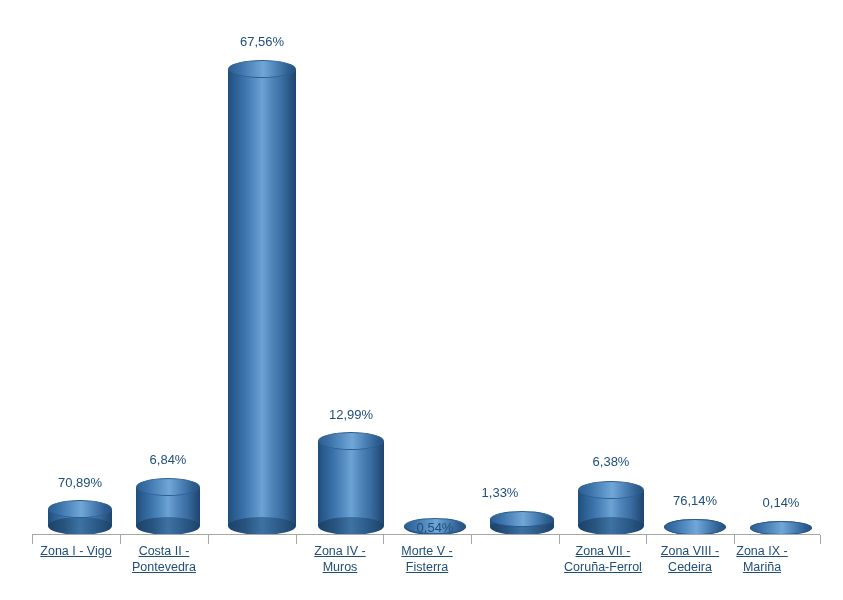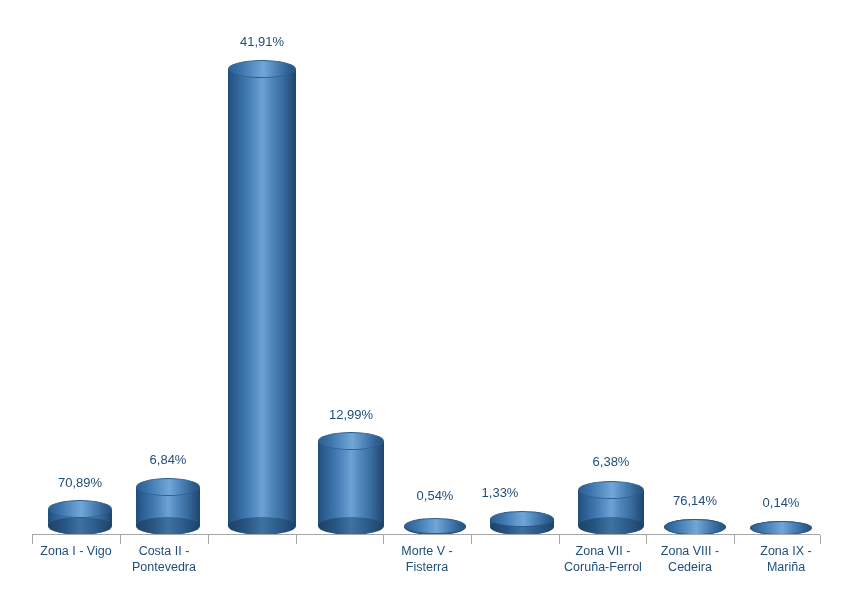--- a/index.html
+++ b/index.html
@@ -111,20 +111,21 @@
 
   
   .cat-label {
     position: absolute;
     top: 543px;
     text-align: center;
     font-size: 12.5px;
     line-height: 16px;
     color: #1f4e79;
     font-family: "Liberation Sans", sans-serif;
+    text-decoration: underline;
   }
 </style>
 </head>
 <body>
 
 <div id="chart-root">
 
   <div id="plot-area">
 
     <div class="bar" style="left:48px; top:500px; width:64px; height:35px;">
@@ -176,23 +177,23 @@
     </div>
 
     <div class="bar" style="left:750px; top:521px; width:62px; height:14px;">
       <div class="bar-body" style="top:7px; bottom:7px;"></div>
       <div class="bar-bottom" style="top:0px; height:14px;"></div>
       <div class="bar-top" style="top:0px; height:14px;"></div>
     </div>
 
     <div class="data-label" style="left:40px; top:475px; width:80px;">70,89%</div>
     <div class="data-label" style="left:128px; top:452px; width:80px;">6,84%</div>
-    <div class="data-label" style="left:222px; top:34px; width:80px;">41,91%</div>
+    <div class="data-label" style="left:222px; top:34px; width:80px;">67,56%</div>
     <div class="data-label" style="left:311px; top:407px; width:80px;">12,99%</div>
-    <div class="data-label" style="left:395px; top:488px; width:80px;">0,54%</div>
+    <div class="data-label" style="left:395px; top:520px; width:80px;">0,54%</div>
     <div class="data-label" style="left:460px; top:485px; width:80px;">1,33%</div>
     <div class="data-label" style="left:571px; top:454px; width:80px;">6,38%</div>
     <div class="data-label" style="left:655px; top:493px; width:80px;">76,14%</div>
     <div class="data-label" style="left:741px; top:495px; width:80px;">0,14%</div>
 
     <div id="category-axis-line"></div>
     <div class="axis-tick" style="left:32px;"></div>
     <div class="axis-tick" style="left:120px;"></div>
     <div class="axis-tick" style="left:208px;"></div>
     <div class="axis-tick" style="left:296px;"></div>
@@ -203,31 +204,35 @@
     <div class="axis-tick" style="left:734px;"></div>
     <div class="axis-tick" style="left:820px;"></div>
 
     <div class="cat-label" style="left:32px; width:88px;">
       <div>Zona I - Vigo</div>
     </div>
     <div class="cat-label" style="left:120px; width:88px;">
       <div>Costa II -</div>
       <div>Pontevedra</div>
     </div>
+    <div class="cat-label" style="left:296px; width:88px;">
+      <div>Zona IV -</div>
+      <div>Muros</div>
+    </div>
     <div class="cat-label" style="left:383px; width:88px;">
       <div>Morte V -</div>
       <div>Fisterra</div>
     </div>
     <div class="cat-label" style="left:646px; width:88px;">
       <div>Zona VIII -</div>
       <div>Cedeira</div>
     </div>
     <div class="cat-label" style="left:556px; width:94px;">
       <div>Zona VII -</div>
       <div>Coruña-Ferrol</div>
     </div>
-    <div class="cat-label" style="left:742px; width:88px;">
+    <div class="cat-label" style="left:718px; width:88px;">
       <div>Zona IX -</div>
       <div>Mariña</div>
     </div>
 
   </div>
 </div>
 
 </body></html>

